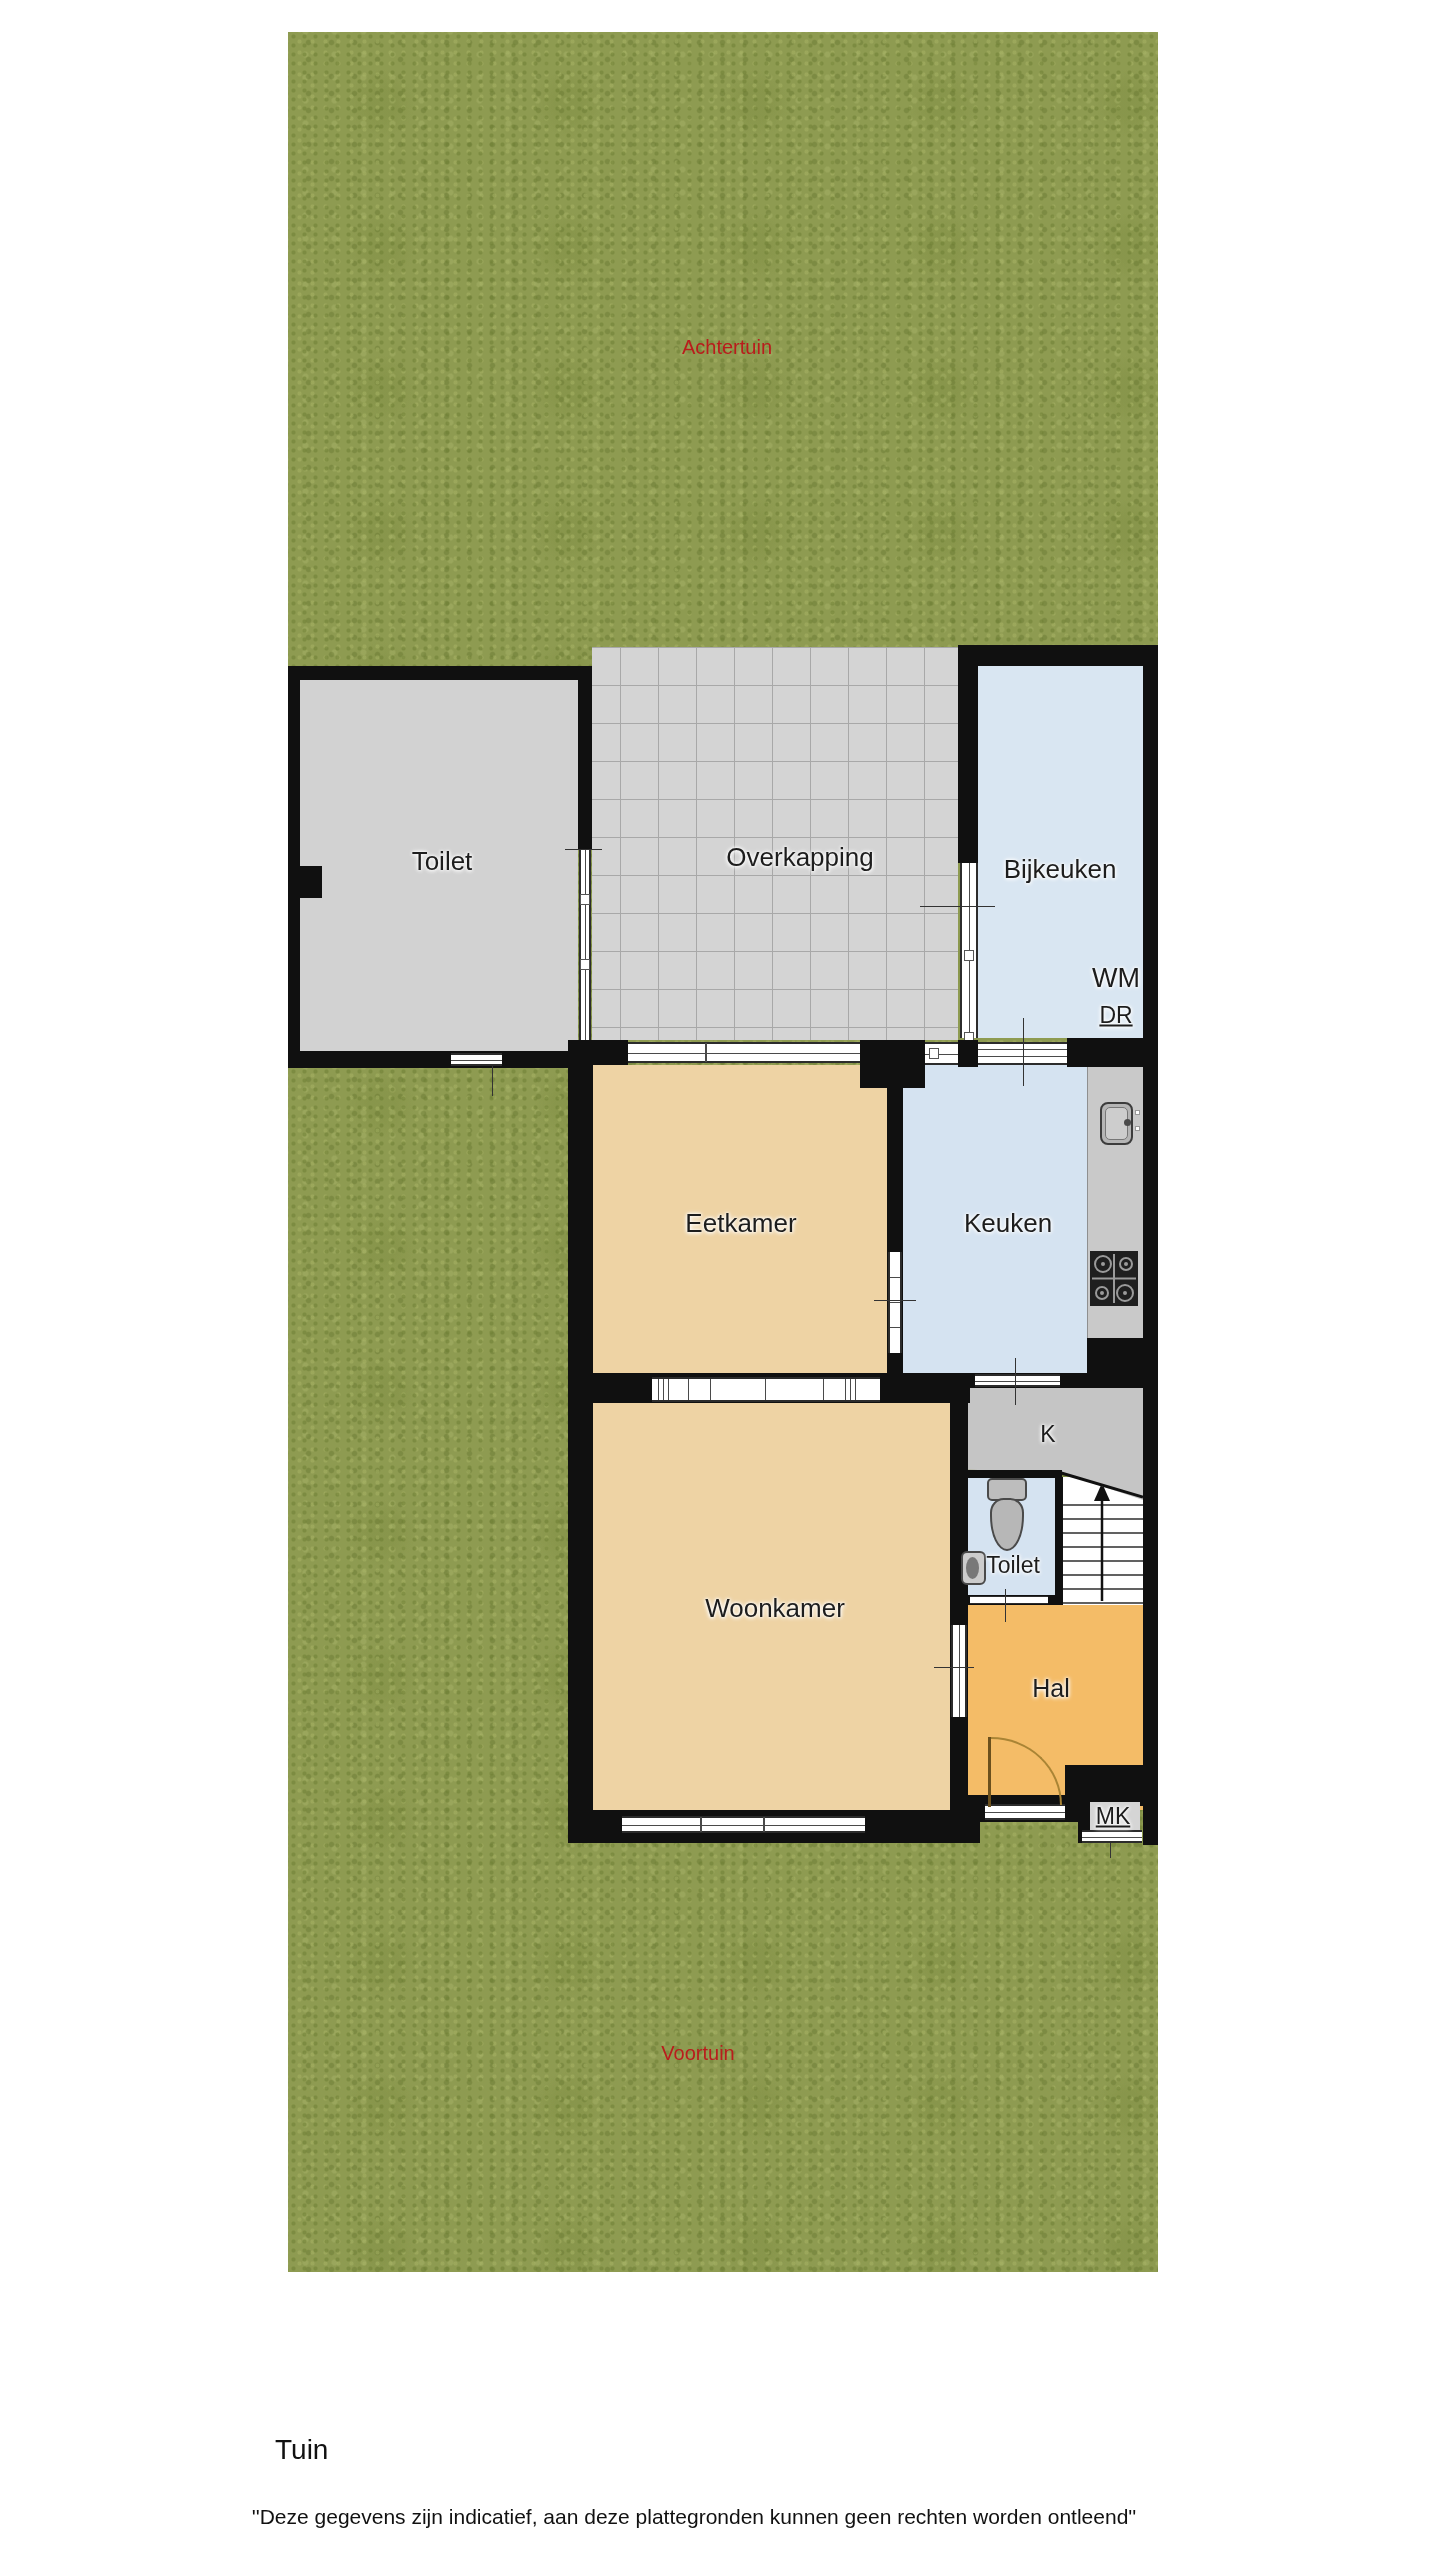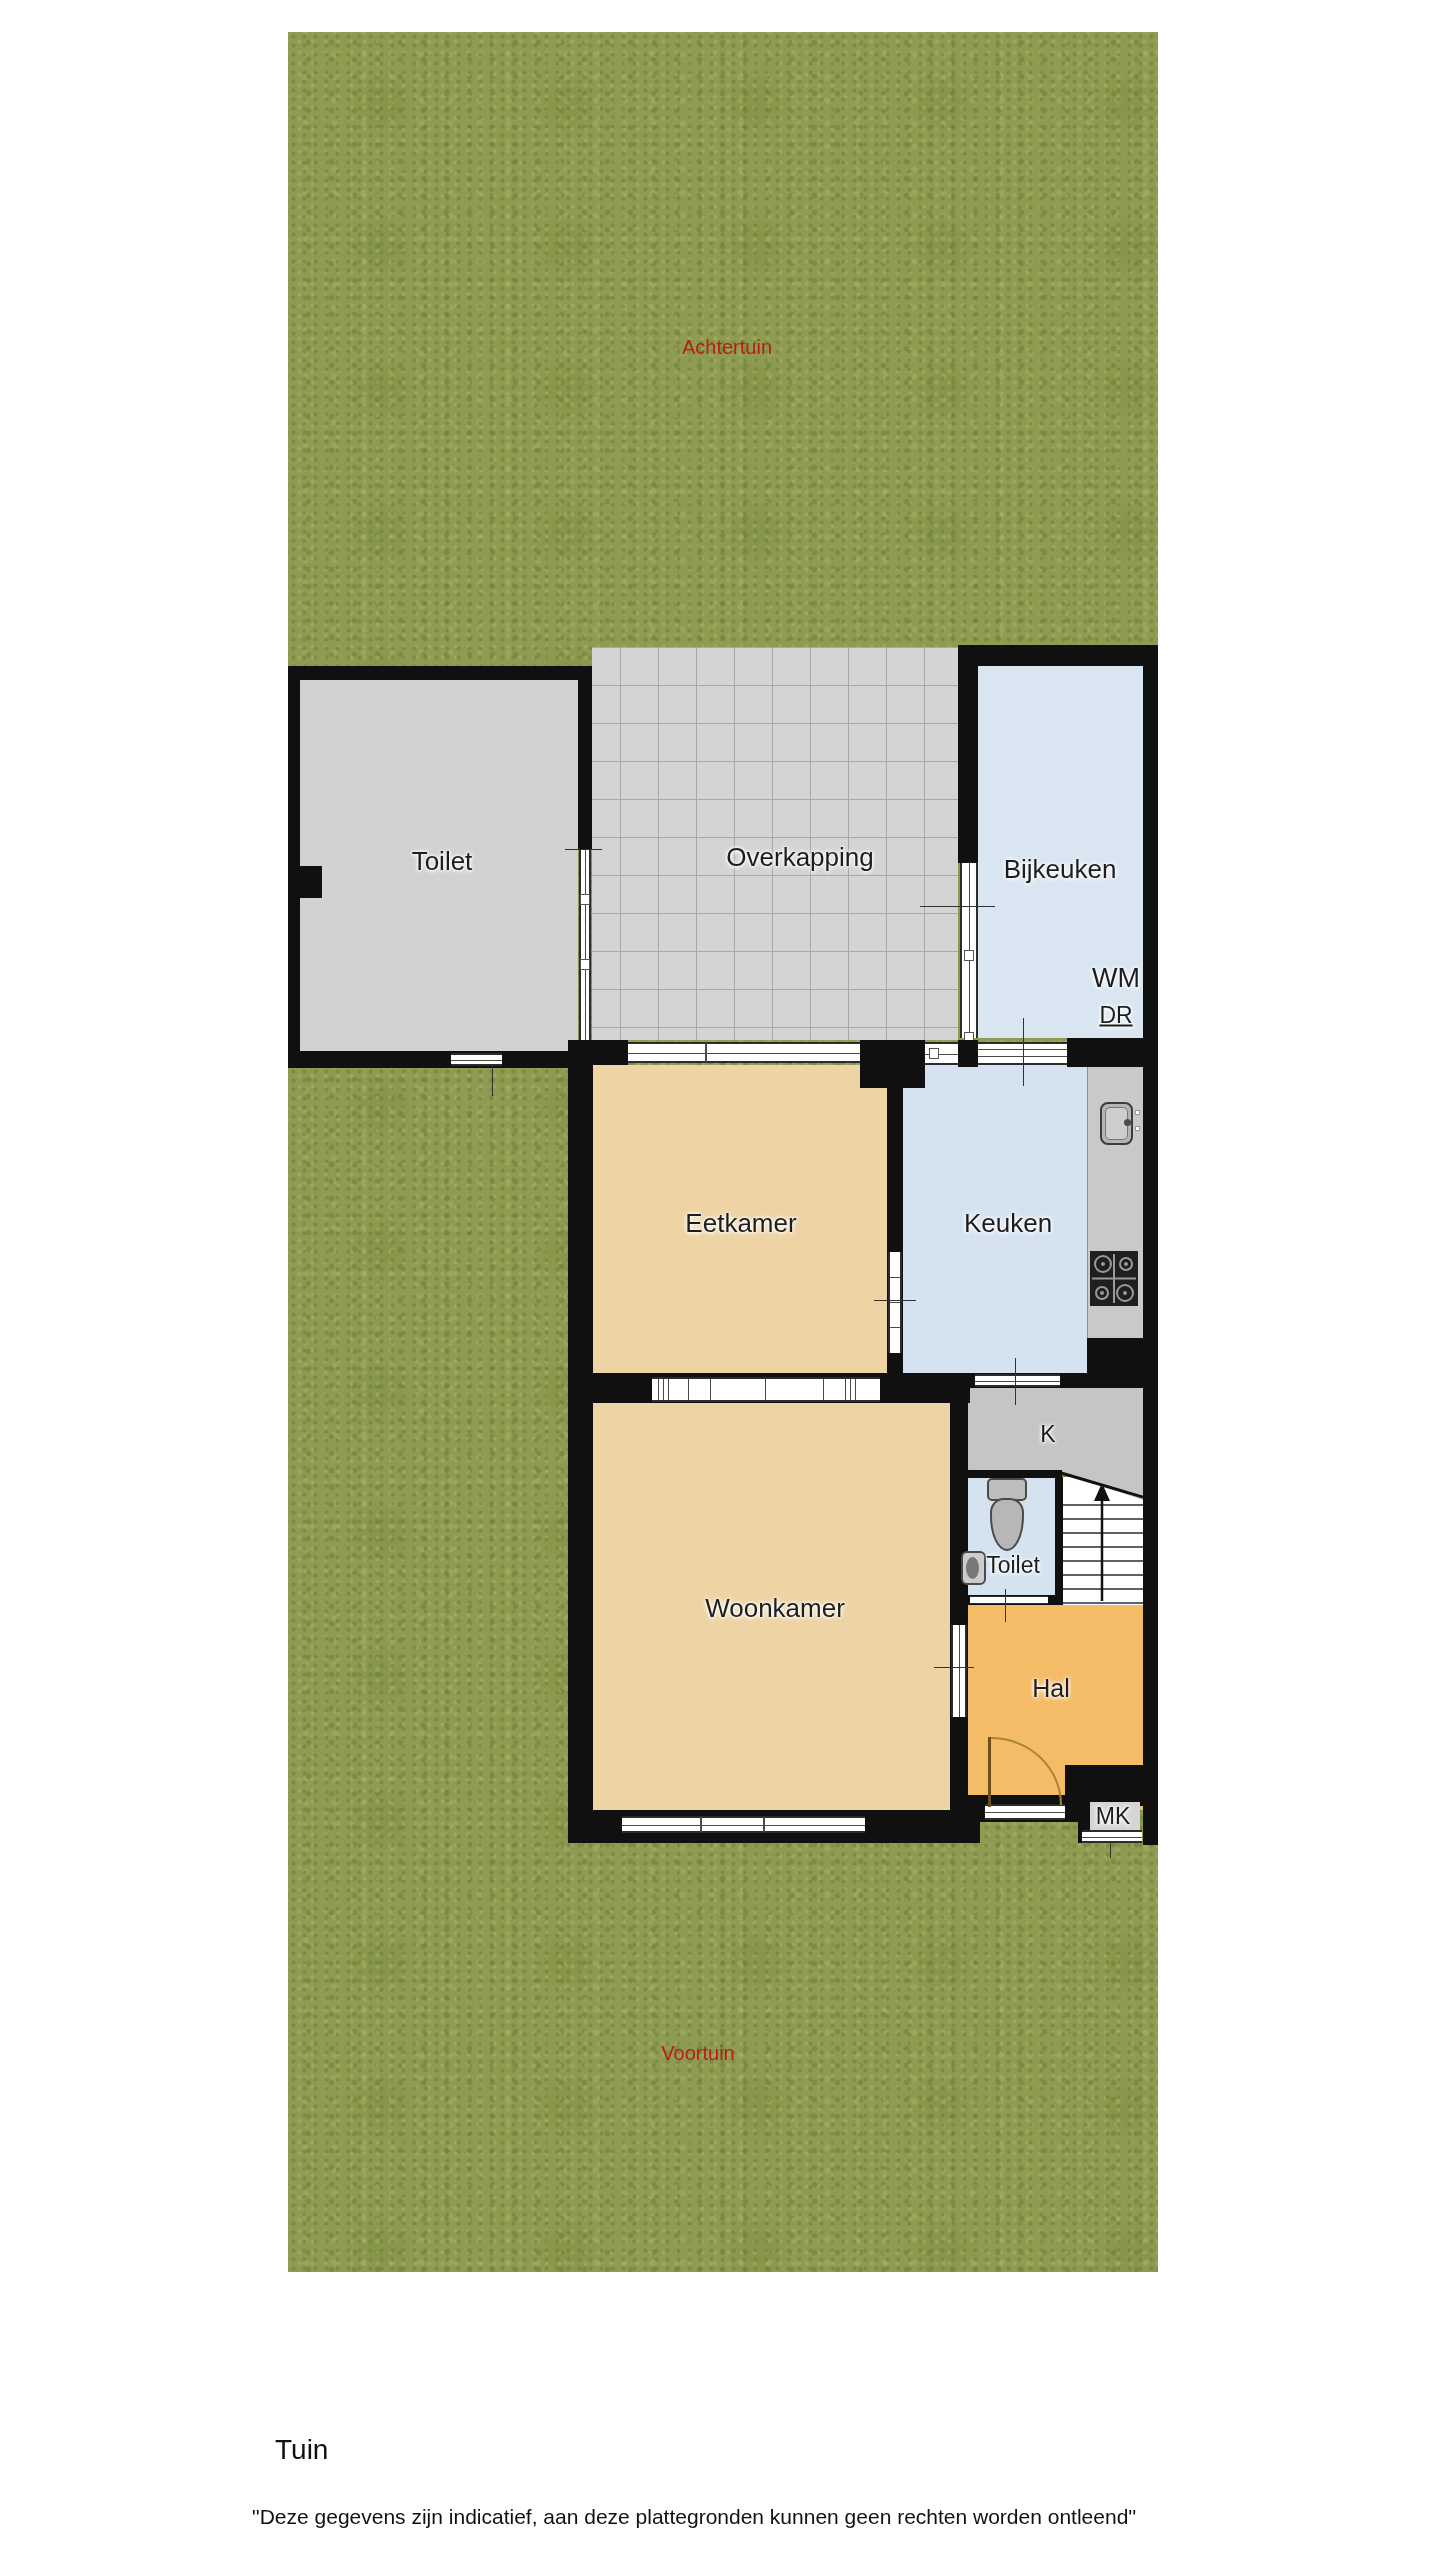--- a/index.html
+++ b/index.html
@@ -197,18 +197,18 @@
   <div class="label" style="left:800px;top:857px;font-size:26px;">Overkapping</div>
   <div class="label" style="left:1060px;top:861px;font-size:26px;margin-top:8px;">Bijkeuken</div>
   <div class="label" style="left:1116px;top:978px;font-size:27px;">WM</div>
   <div class="label" style="left:1116px;top:1015px;font-size:23px;text-decoration:underline;">DR</div>
   <div class="label" style="left:741px;top:1223px;font-size:26px;">Eetkamer</div>
   <div class="label" style="left:1008px;top:1223px;font-size:26px;">Keuken</div>
   <div class="label" style="left:775px;top:1608px;font-size:26px;">Woonkamer</div>
   <div class="label" style="left:1048px;top:1434px;font-size:23px;">K</div>
   <div class="label" style="left:1013px;top:1565px;font-size:23px;">Toilet</div>
   <div class="label" style="left:1051px;top:1688px;font-size:25px;">Hal</div>
-  <div class="label" style="left:1113px;top:1816px;font-size:23px;">MK</div>
+  <div class="label" style="left:1113px;top:1816px;font-size:23px;text-decoration:underline;">MK</div>
 
   <div class="plain" style="left:275px;top:2394px;font-size:28px;margin-top:40px;">Tuin</div>
   <div class="plain" style="left:694px;top:2517px;font-size:21px;transform:translate(-50%,-50%);">''Deze gegevens zijn indicatief, aan deze plattegronden kunnen geen rechten worden ontleend''</div>
 
 </div>
 
 </body></html>

